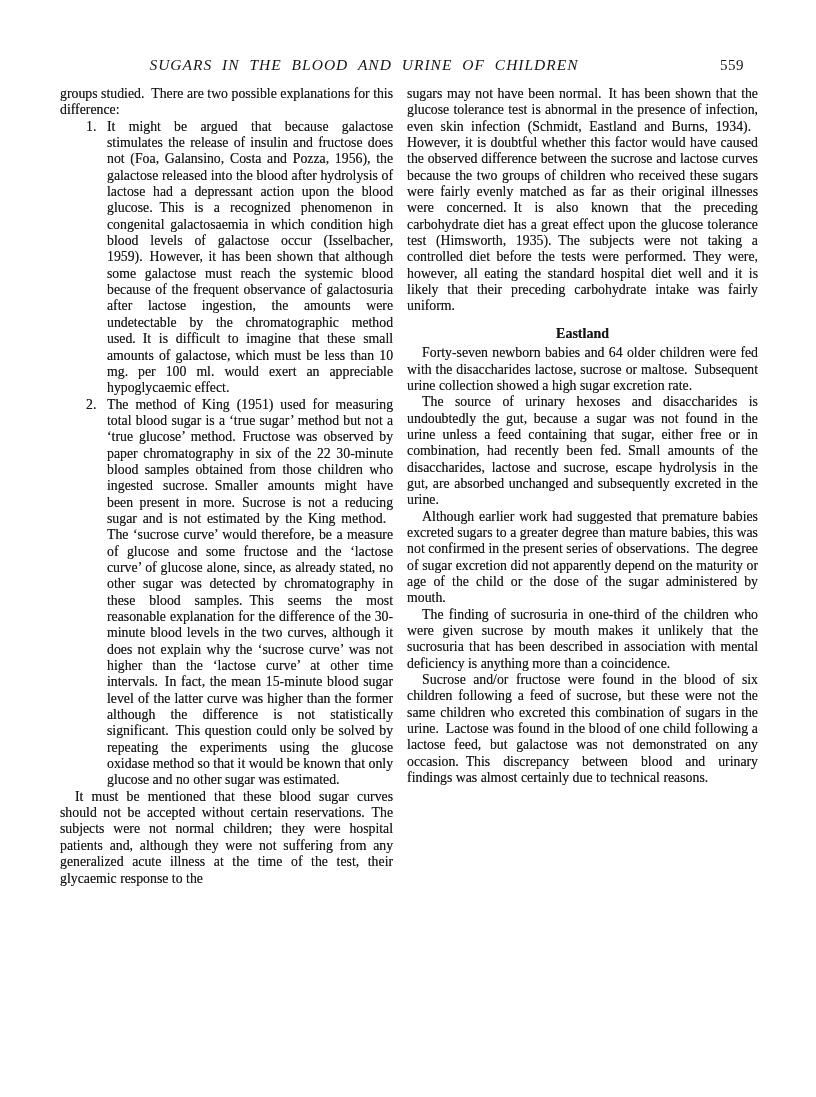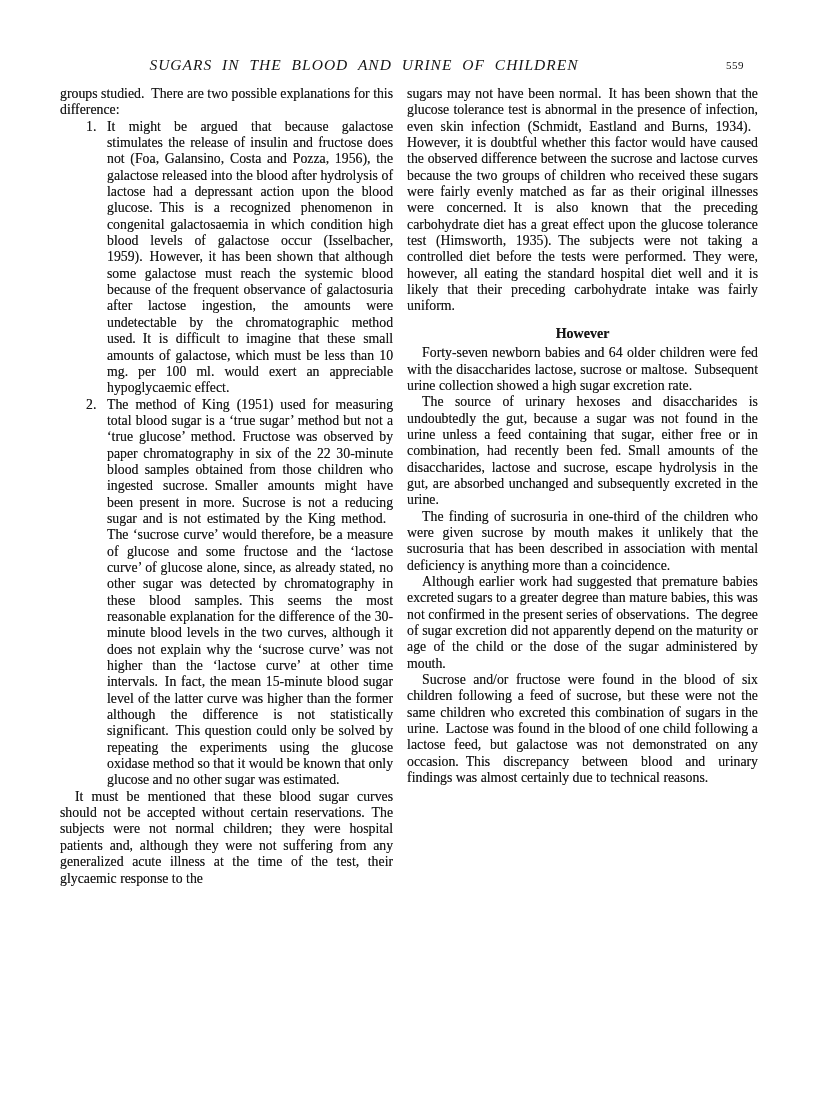--- a/index.html
+++ b/index.html
@@ -35,21 +35,21 @@
     line-height: 20px;
     letter-spacing: 1px;
     word-spacing: 5px;
     white-space: nowrap;
     color: #141414;
   }
   .page-number {
     position: absolute;
     right: 14px;
     top: 0;
-    font-size: 11px;
+    font-size: 15px;
     line-height: 20px;
     letter-spacing: 0.5px;
     color: #141414;
   }
   
   .columns {
     display: flex;
     gap: 14px;
     margin-top: 11px;
     justify-content: space-between;
@@ -114,24 +114,24 @@
             <span>The method of King (1951) used for measuring total blood sugar is a ‘true sugar’ method but not a ‘true glucose’ method. Fructose was observed by paper chromatography in six of the 22 30-minute blood samples obtained from those children who ingested sucrose. Smaller amounts might have been present in more. Sucrose is not a reducing sugar and is not estimated by the King method. The ‘sucrose curve’ would therefore, be a measure of glucose and some fructose and the ‘lactose curve’ of glucose alone, since, as already stated, no other sugar was detected by chromatography in these blood samples. This seems the most reasonable explanation for the difference of the 30-minute blood levels in the two curves, although it does not explain why the ‘sucrose curve’ was not higher than the ‘lactose curve’ at other time intervals. In fact, the mean 15-minute blood sugar level of the latter curve was higher than the former although the difference is not statistically significant. This question could only be solved by repeating the experiments using the glucose oxidase method so that it would be known that only glucose and no other sugar was estimated.</span>
           </div>
         </div>
 
         <p class="para indent">It must be mentioned that these blood sugar curves should not be accepted without certain reservations. The subjects were not normal children; they were hospital patients and, although they were not suffering from any generalized acute illness at the time of the test, their glycaemic response to the</p>
       </div>
 
       <div class="col-right">
         <p class="para">sugars may not have been normal. It has been shown that the glucose tolerance test is abnormal in the presence of infection, even skin infection (Schmidt, Eastland and Burns, 1934). However, it is doubtful whether this factor would have caused the observed difference between the sucrose and lactose curves because the two groups of children who received these sugars were fairly evenly matched as far as their original illnesses were concerned. It is also known that the preceding carbohydrate diet has a great effect upon the glucose tolerance test (Himsworth, 1935). The subjects were not taking a controlled diet before the tests were performed. They were, however, all eating the standard hospital diet well and it is likely that their preceding carbohydrate intake was fairly uniform.</p>
 
-        <div class="summary-heading">However</div>
+        <div class="summary-heading">Eastland</div>
 
         <p class="para indent">Forty-seven newborn babies and 64 older children were fed with the disaccharides lactose, sucrose or maltose. Subsequent urine collection showed a high sugar excretion rate.</p>
         <p class="para indent">The source of urinary hexoses and disaccharides is undoubtedly the gut, because a sugar was not found in the urine unless a feed containing that sugar, either free or in combination, had recently been fed. Small amounts of the disaccharides, lactose and sucrose, escape hydrolysis in the gut, are absorbed unchanged and subsequently excreted in the urine.</p>
+        <p class="para indent">Although earlier work had suggested that premature babies excreted sugars to a greater degree than mature babies, this was not confirmed in the present series of observations. The degree of sugar excretion did not apparently depend on the maturity or age of the child or the dose of the sugar administered by mouth.</p>
         <p class="para indent">The finding of sucrosuria in one-third of the children who were given sucrose by mouth makes it unlikely that the sucrosuria that has been described in association with mental deficiency is anything more than a coincidence.</p>
-        <p class="para indent">Although earlier work had suggested that premature babies excreted sugars to a greater degree than mature babies, this was not confirmed in the present series of observations. The degree of sugar excretion did not apparently depend on the maturity or age of the child or the dose of the sugar administered by mouth.</p>
         <p class="para indent">Sucrose and/or fructose were found in the blood of six children following a feed of sucrose, but these were not the same children who excreted this combination of sugars in the urine. Lactose was found in the blood of one child following a lactose feed, but galactose was not demonstrated on any occasion. This discrepancy between blood and urinary findings was almost certainly due to technical reasons.</p>
       </div>
 
     </div>
   </div>
 </div>
 
 </body></html>

